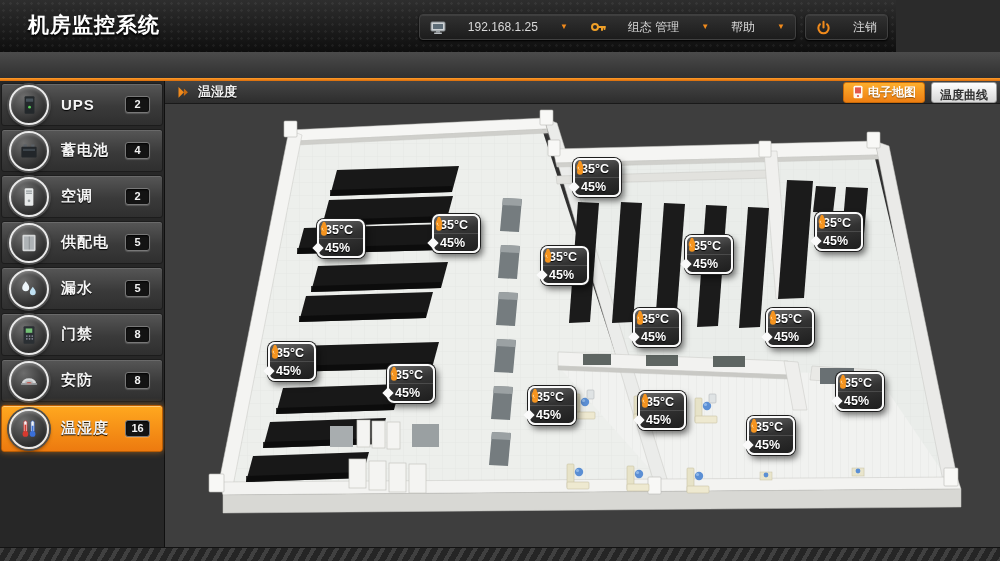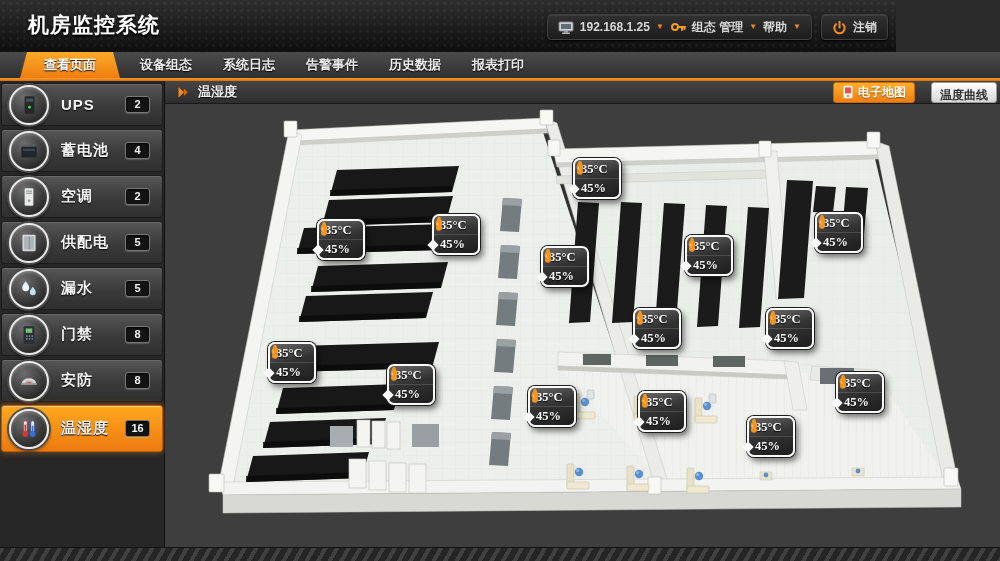--- a/index.html
+++ b/index.html
@@ -7,23 +7,23 @@
     font-family:"Liberation Sans","DejaVu Sans",sans-serif;background:#2b2b2b;}
   .dots{background-image:radial-gradient(rgba(255,255,255,.05) 1px,transparent 1.4px);background-size:6px 6px;}
 
   
   .hdr{position:absolute;left:0;top:0;width:896px;height:52px;
     background:radial-gradient(rgba(255,255,255,.05) 1px,transparent 1.5px),linear-gradient(#2e2e2e,#0e0e0e);
     background-size:7px 7px,auto;}
   .app-title{position:absolute;left:28px;top:11px;margin:0;font-size:21px;font-weight:bold;color:#fff;
     text-shadow:0 2px 2px #000;letter-spacing:1px;}
   .hdr-right{position:absolute;right:8px;top:14px;display:flex;gap:9px;}
-  .hdr-box{display:flex;align-items:center;gap:6px;height:24px;padding:0 10px;
+  .hdr-box{display:flex;align-items:center;gap:22px;height:24px;padding:0 10px;
     background:linear-gradient(#313131,#1c1c1c);border:1px solid #404040;border-radius:4px;
-    color:#d9d9d9;font-size:12px;font-weight:bold;box-shadow:inset 0 1px 0 rgba(255,255,255,.07),0 1px 2px #000;}
+    color:#d9d9d9;font-size:12px;font-weight:normal;box-shadow:inset 0 1px 0 rgba(255,255,255,.07),0 1px 2px #000;}
   .caret{color:#f08a1c;font-size:8px;line-height:1;}
   .hdr-box .menu-item{cursor:pointer;}
 
   
   .tabbar{position:absolute;left:0;top:52px;width:1000px;height:26px;display:flex;align-items:stretch;
     background:linear-gradient(#4b4b4b,#303030);}
   .tabs{display:flex;align-items:stretch;padding-left:20px;}
   .tab{display:inline-flex;align-items:center;justify-content:center;padding:0 11px;margin-right:9px;
     font-size:13px;font-weight:bold;color:#ededed;text-shadow:0 1px 1px #000;cursor:pointer;white-space:nowrap;}
   .tab-active{background:linear-gradient(#fcaa28,#ef7d11);color:#fff;padding:0 24px;
@@ -47,36 +47,36 @@
   .sb-count{background:#131313;border:1px solid #787878;border-radius:3px;min-width:13px;text-align:center;
     padding:0 5px;height:15px;line-height:15px;font-size:11px;font-weight:bold;color:#f2f2f2;
     box-shadow:0 1px 1px rgba(255,255,255,.18),inset 0 1px 2px #000;}
 
   
   .main{position:absolute;left:165px;top:81px;width:835px;height:466px;}
   .panel-hd{position:absolute;left:0;top:0;width:835px;height:23px;display:flex;align-items:center;gap:8px;
     background:linear-gradient(#454545,#2d2d2d);border-bottom:1px solid #191919;box-sizing:border-box;
     padding:0 3px 0 12px;}
   .panel-title{font-size:13px;font-weight:bold;color:#f0f0f0;text-shadow:0 1px 1px #000;}
-  .panel-buttons{margin-left:auto;display:flex;gap:16px;}
+  .panel-buttons{margin-left:auto;display:flex;gap:6px;}
   .pbtn{height:19px;display:inline-flex;align-items:center;gap:4px;padding:0 8px;font-size:12px;
     font-weight:bold;border-radius:3px;cursor:pointer;}
   .pbtn-map{background:linear-gradient(#fdae2d,#ee7f12);border:1px solid #c96a08;color:#fff;text-shadow:0 1px 1px rgba(0,0,0,.4);}
   .pbtn-curve{background:linear-gradient(#fff,#d7d7d7);border:1px solid #9b9b9b;color:#333;flex-direction:column;}
 
   .map{position:absolute;left:0;top:23px;width:835px;height:443px;background:#3e3e3e;overflow:hidden;}
   .map svg{position:absolute;left:0;top:0;}
 
   
   .badge{position:absolute;min-width:44px;border:2px solid #fafafa;border-radius:7px;z-index:5;cursor:pointer;
     background:linear-gradient(165deg,#676767,#333 45%,#1e1e1e);
     box-shadow:0 0 0 1px #1d1d1d,3px 4px 6px rgba(0,0,0,.55);}
   .badge::after{content:"";position:absolute;left:-5px;bottom:4px;width:8px;height:8px;background:#fafafa;
     transform:rotate(45deg);z-index:-1;}
-  .b-row{display:flex;align-items:center;gap:5px;padding:2px 7px 1px 6px;font-family:Liberation Serif, serif;}
+  .b-row{display:flex;align-items:center;gap:5px;padding:2px 7px 1px 6px;}
   .b-row + .b-row{border-top:1px solid rgba(255,255,255,.14);}
   .b-row span{font-size:12.5px;font-weight:bold;color:#fff;text-shadow:0 1px 1px #000;white-space:nowrap;}
 
   .footer{position:absolute;left:0;top:547px;width:1000px;height:14px;border-top:1px solid #131313;
     background:repeating-linear-gradient(120deg,#404040 0 4px,#252525 4px 10px);}
 </style>
 </head>
 <body>
 
 <div class="page">
@@ -106,28 +106,20 @@
         <svg width="15" height="15" viewBox="0 0 16 16">
             <path d="M8 2v6" stroke="#f08a1c" stroke-width="2.2" stroke-linecap="round"></path>
             <path d="M4.2 4.6a5.5 5.5 0 1 0 7.6 0" fill="none" stroke="#f08a1c" stroke-width="2.2" stroke-linecap="round"></path>
           </svg>
         <span>注销</span>
       </div>
     </div>
   </div>
 
   <div class="tabbar">
-    <div class="tabs">
-        <div class="tab tab-active">查看页面</div>
-        <div class="tab">设备组态</div>
-        <div class="tab">系统日志</div>
-        <div class="tab">告警事件</div>
-        <div class="tab">历史数据</div>
-        <div class="tab">报表打印</div>
-      </div>
   </div>
   <div class="orange-line"></div>
 
   <div class="sidebar dots">
       <div class="sb-item">
         <span class="sb-icon">
           <svg viewBox="0 0 22 22" width="24" height="24">
             <rect x="7" y="3" width="9" height="16" rx="1" fill="#23282b"></rect>
             <rect x="8.2" y="5" width="6.6" height="3" rx="0.5" fill="#47525a"></rect>
             <circle cx="11.5" cy="13" r="1.3" fill="#58d058"></circle>

